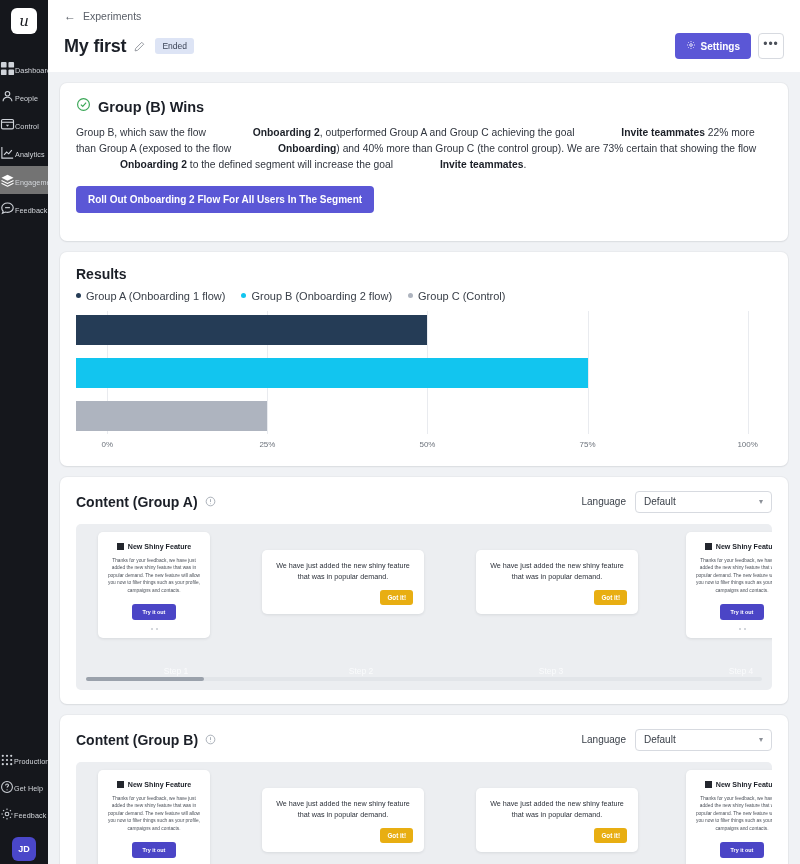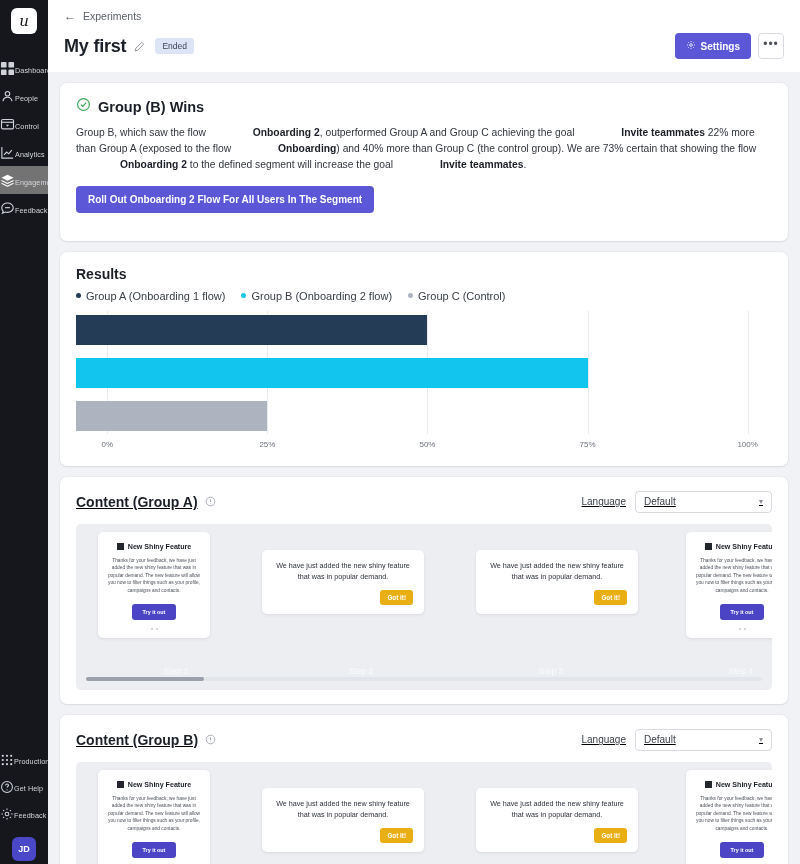--- a/index.html
+++ b/index.html
@@ -100,21 +100,21 @@
   .legend-dot { width: 5px; height: 5px; border-radius: 50%; }
   .chart { position: relative; height: 145px; margin-top: 9px; }
   .gridlines { position: absolute; inset: 0 0 22px 0; }
   .gridline { position: absolute; top: 0; bottom: 0; width: 1px; background: #e9ebef; }
   .bars { position: absolute; left: 0; right: 0; top: 0; bottom: 22px; }
   .bar { position: absolute; height: 30px; }
   .axis { position: absolute; left: 0; right: 0; bottom: 0; height: 22px; }
   .tick { position: absolute; top: 6px; font-size: 8px; color: #6d737c; transform: translateX(-50%); }
 
   
-  .content-card { padding: 14px 16px 14px 16px; text-decoration: underline; }
+  .content-card { padding: 14px 16px 14px 16px; }
   .content-head { display: flex; align-items: center; }
   .info-icon { margin-left: 7px; display: flex; }
   .lang-wrap { margin-left: auto; display: flex; align-items: center; gap: 9px; }
   .lang-label { font-size: 10px; color: #3a4049; font-weight: 500; }
   .select {
     width: 137px; height: 22px; border: 1px solid #d7dae0; border-radius: 4px;
     background: #fff; display: flex; align-items: center; padding: 0 8px;
     font-size: 10px; color: #3a4049; cursor: pointer; position: relative;
   }
   .select .chev { margin-left: auto; color: #8b9098; font-size: 8px; }

